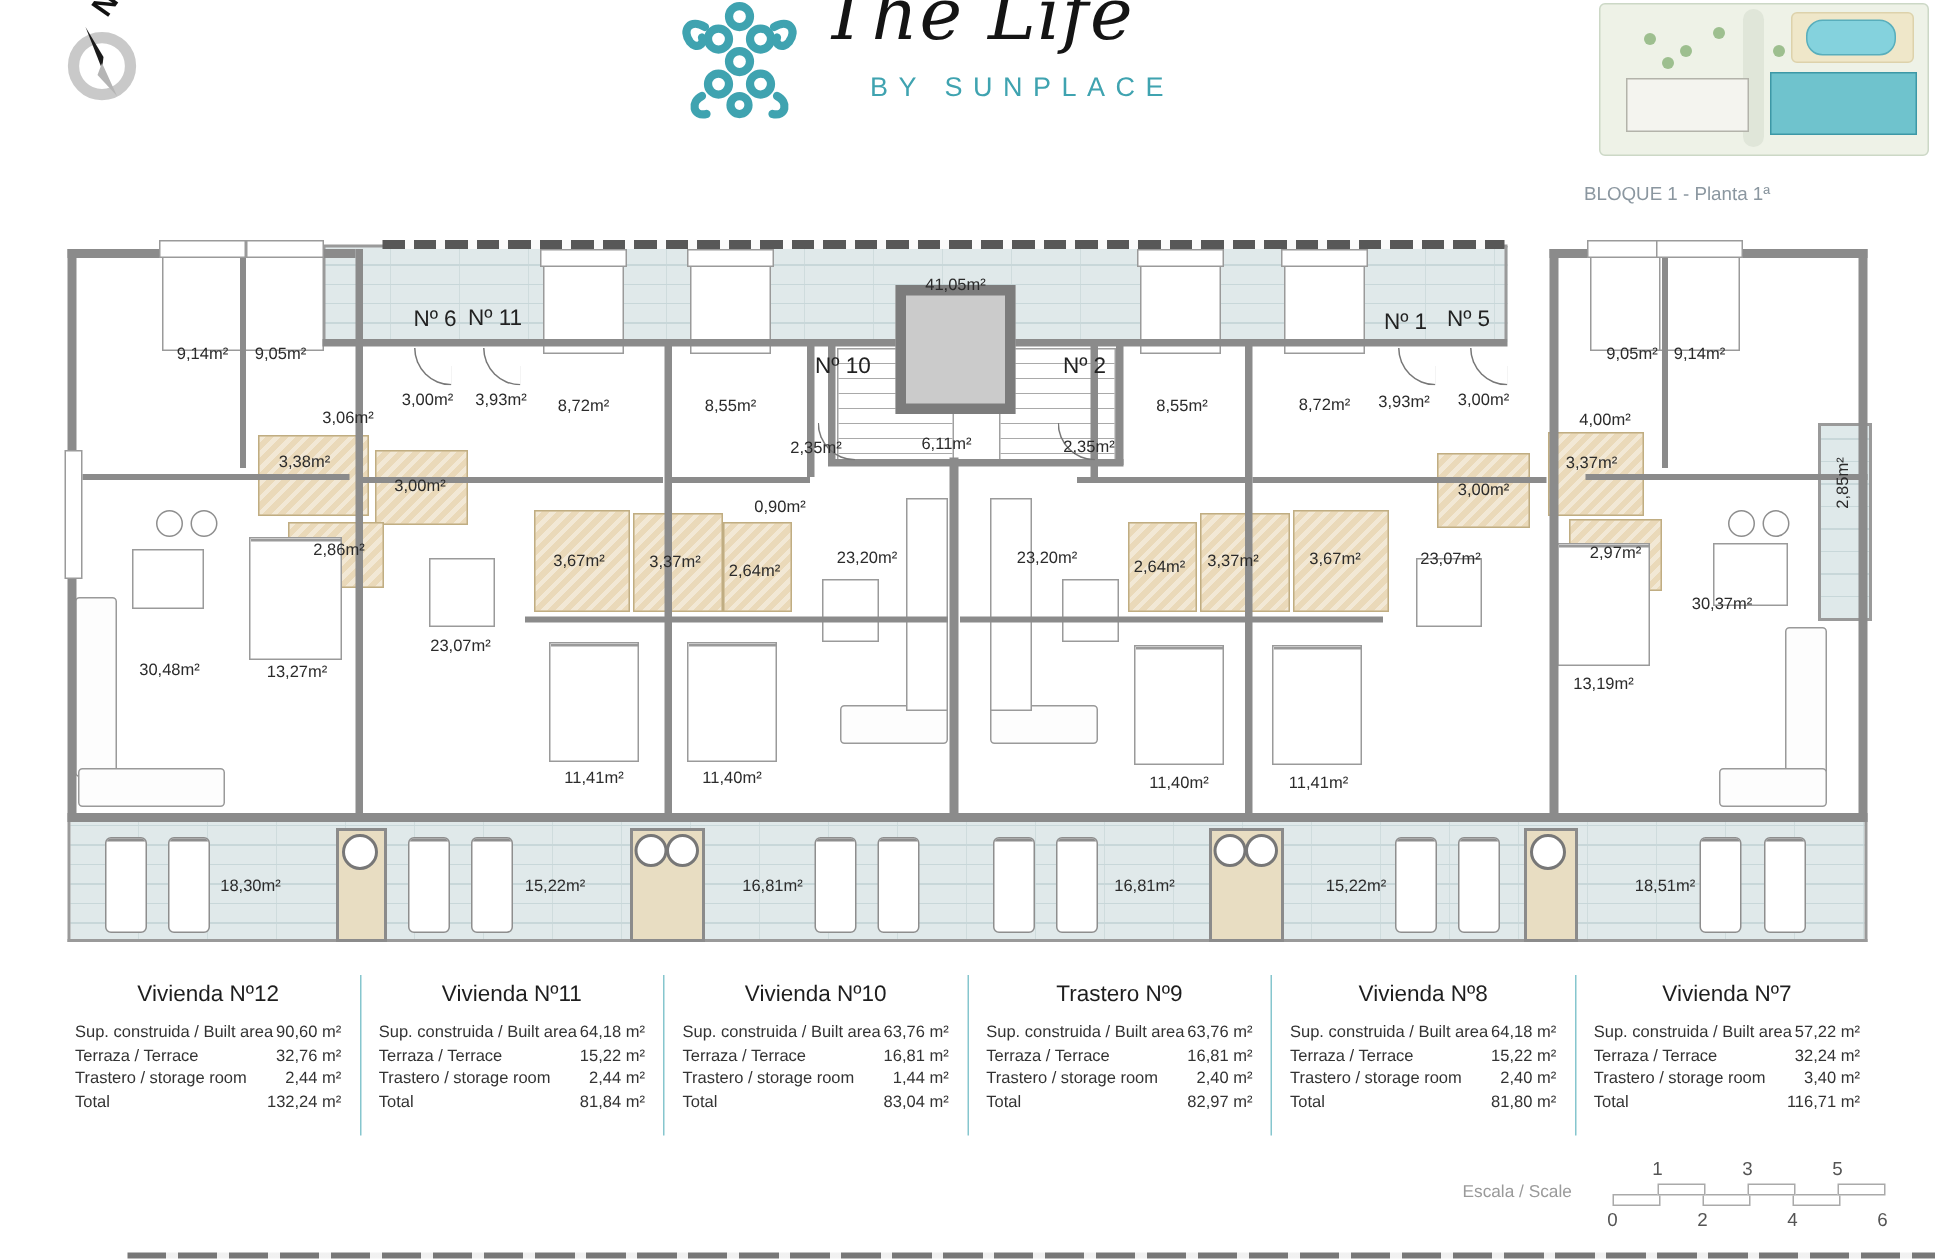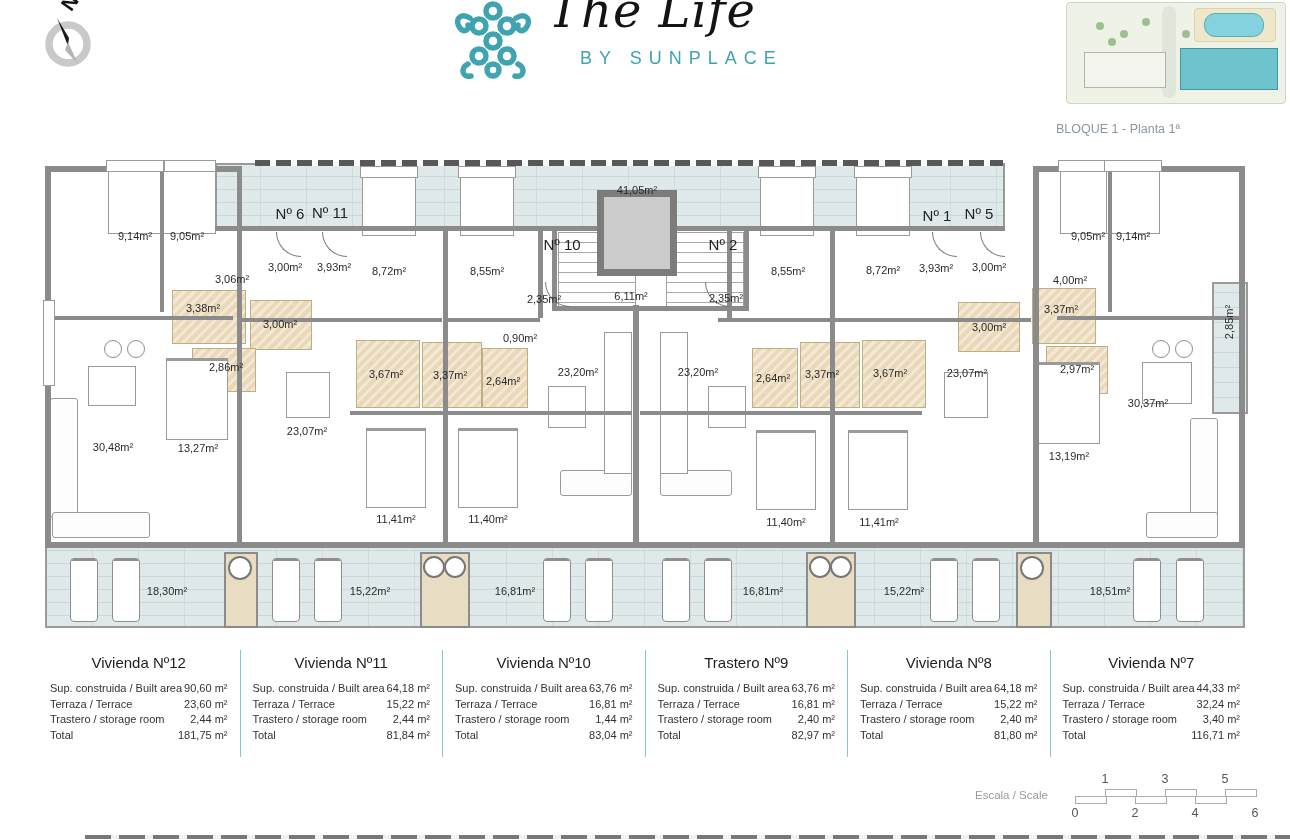--- a/index.html
+++ b/index.html
@@ -306,29 +306,29 @@
 
 <div id="tables">
     <div class="ucol">
       <div class="utitle">Vivienda Nº12</div>
       <div class="urow">
         <span class="ulab">Sup. construida / Built area</span>
         <span class="uval">90,60 m²</span>
       </div>
       <div class="urow">
         <span class="ulab">Terraza / Terrace</span>
-        <span class="uval">23,60 m²</span>
+        <span class="uval">32,76 m²</span>
       </div>
       <div class="urow">
         <span class="ulab">Trastero / storage room</span>
         <span class="uval">2,44 m²</span>
       </div>
       <div class="urow">
         <span class="ulab">Total</span>
-        <span class="uval">181,75 m²</span>
+        <span class="uval">132,24 m²</span>
       </div>
     </div>
     <div class="ucol">
       <div class="utitle">Vivienda Nº11</div>
       <div class="urow">
         <span class="ulab">Sup. construida / Built area</span>
         <span class="uval">64,18 m²</span>
       </div>
       <div class="urow">
         <span class="ulab">Terraza / Terrace</span>
@@ -397,21 +397,21 @@
       </div>
       <div class="urow">
         <span class="ulab">Total</span>
         <span class="uval">81,80 m²</span>
       </div>
     </div>
     <div class="ucol">
       <div class="utitle">Vivienda Nº7</div>
       <div class="urow">
         <span class="ulab">Sup. construida / Built area</span>
-        <span class="uval">44,33 m²</span>
+        <span class="uval">57,22 m²</span>
       </div>
       <div class="urow">
         <span class="ulab">Terraza / Terrace</span>
         <span class="uval">32,24 m²</span>
       </div>
       <div class="urow">
         <span class="ulab">Trastero / storage room</span>
         <span class="uval">3,40 m²</span>
       </div>
       <div class="urow">

